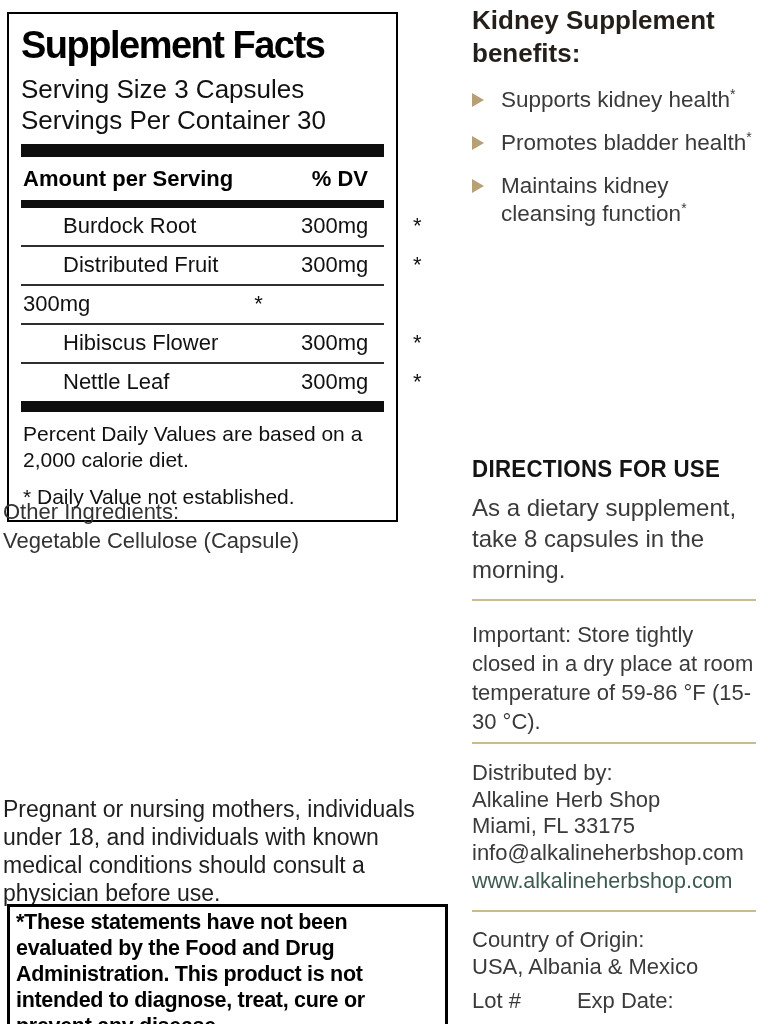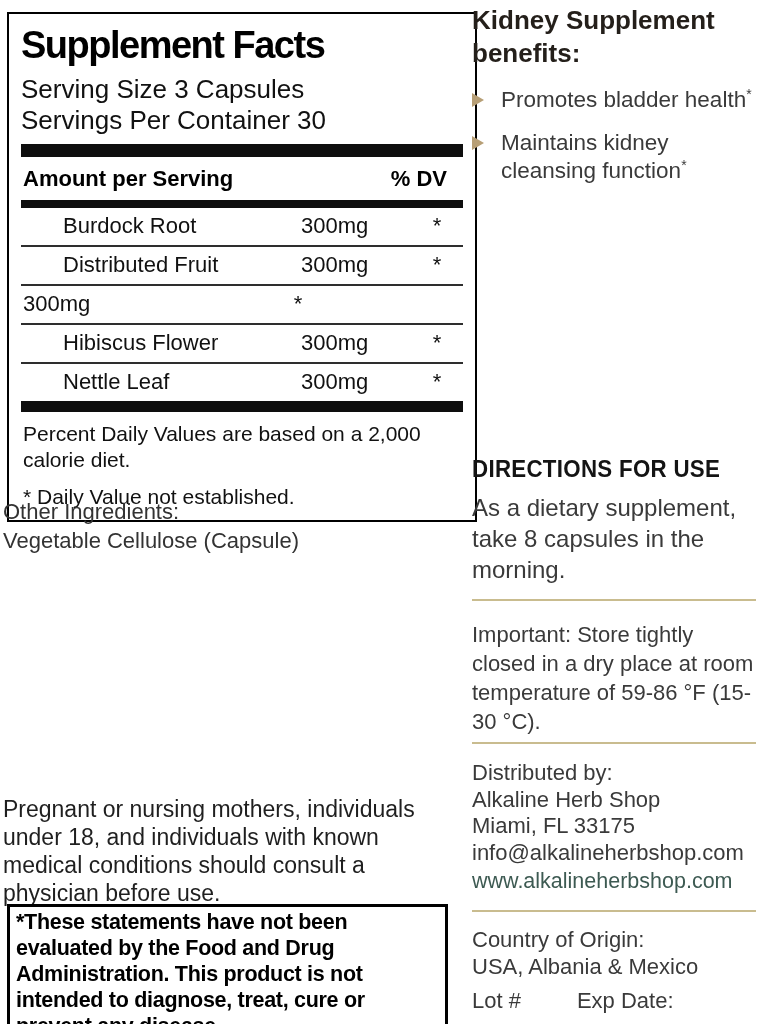--- a/index.html
+++ b/index.html
@@ -15,21 +15,21 @@
     width:769px;height:1024px;
     font-family:"Liberation Sans",sans-serif;
     color:var(--ink);
     position:relative;
     overflow:hidden;
   }
   .abs{position:absolute;}
 
   
   .facts-box{
-    left:7px;top:12px;width:470px;
+    left:7px;top:12px;width:391px;
     border:2px solid #000;
     padding:6px 12px 8px 12px;
     background:#fff;
   }
   .facts-title{
     font-size:38px;font-weight:bold;letter-spacing:-1.5px;
     line-height:1.25;margin:2px 0 4px 0;color:#000;
   }
   .serving-line{font-size:26px;line-height:31px;color:#111;}
   .bar{background:#0e0e0e;width:100%;}
@@ -150,20 +150,23 @@
 
   <p class="abs warning">Pregnant or nursing mothers, individuals under 18, and individuals with known medical conditions should consult a physician before use.</p>
 
   <div class="abs fda-box">
     <span>*These statements have not been evaluated by the Food and Drug Administration. This product is not intended to diagnose, treat, cure or prevent any disease.</span>
   </div>
 
   <h2 class="abs rc benefits-h">Kidney Supplement benefits:</h2>
   <ul class="abs rc benefits-list">
     <li>
+      <span class="tri"></span><span>Supports kidney health</span><sup>*</sup>
+    </li>
+    <li>
       <span class="tri"></span><span>Promotes bladder health</span><sup>*</sup>
     </li>
     <li>
       <span class="tri"></span><span>Maintains kidney cleansing function</span><sup>*</sup>
     </li>
   </ul>
 
   <h3 class="abs rc directions-h">DIRECTIONS FOR USE</h3>
   <p class="abs rc directions-b">As a dietary supplement, take 8 capsules in the morning.</p>
 

